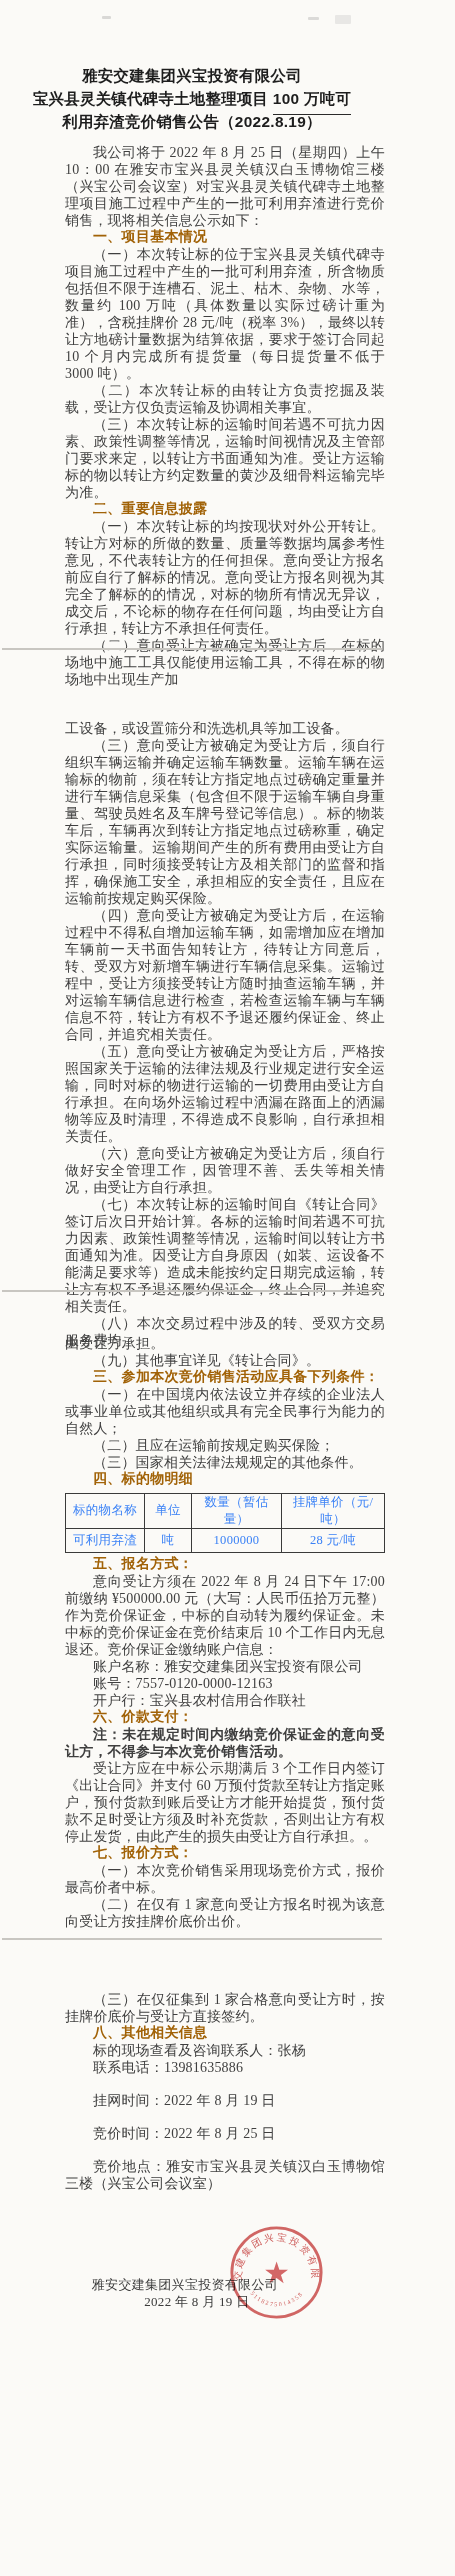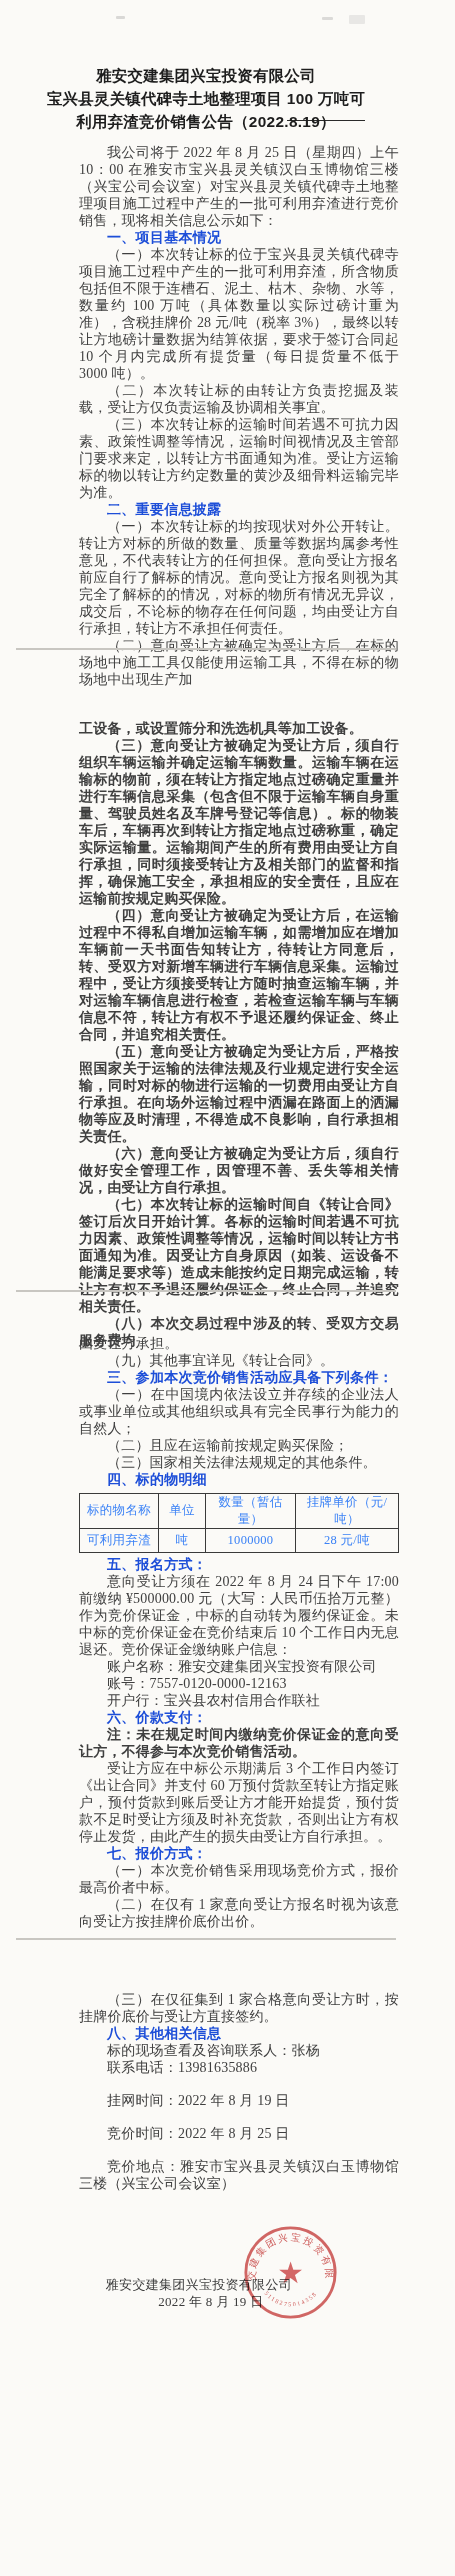--- a/index.html
+++ b/index.html
@@ -3,55 +3,55 @@
 <meta charset="utf-8">
 <style>
   html,body{margin:0;padding:0;}
   body{
     width:456px;height:2576px;position:relative;
     background:#fbfaf7;
     font-family:"Liberation Serif","DejaVu Serif",serif;
     color:#3f3f3f;
     overflow:hidden;
   }
-  .page{position:absolute;left:16px;width:380px;}
+  .page{position:absolute;left:2px;width:380px;}
   .page-1{top:0;height:649px;}
-  .page-2{top:649px;height:642px;font-weight:bold;}
+  .page-2{top:649px;height:642px;}
   .page-3{top:1291px;height:648px;}
   .page-4{top:1939px;height:637px;}
   .seam{
     position:absolute;top:-0.6px;left:0;width:100%;height:1.1px;
     background:#c8c6c1;
     box-shadow:0 -9px 8px -3.4px rgba(0,0,0,0.05);
   }
   .flow{margin-left:63px;width:320px;}
   .page-1 .flow{padding-top:11.4px;}
   .page-2 .flow{padding-top:71px;}
   .page-3 .flow{padding-top:44px;}
   .page-4 .flow{padding-top:52px;}
   .para{
     margin:0;font-size:14px;line-height:17px;
     text-align:justify;letter-spacing:0.2px;
   }
   .ind{text-indent:2em;}
   .h{
-    font-family:Liberation Sans, sans-serif;
-    font-weight:700;color:#1d4ed8;letter-spacing:0.3px;
+    font-family:Liberation Mono, monospace;
+    font-weight:700;color:#a16207;letter-spacing:0.3px;
   }
   .b{font-weight:700;}
   .sp{margin-top:16px;}
   
   .title-block{
     margin:64px auto 0;width:365px;text-align:center;
     font-family:"Liberation Sans","DejaVu Sans",sans-serif;
     font-weight:700;font-size:15.4px;line-height:23px;color:#1d1d1d;
     letter-spacing:0.3px;
   }
   .title-block p{margin:0;}
-  .u{border-bottom:1.1px solid #2a2a2a;padding-bottom:13px;}
+  .u{border-bottom:1.1px solid #2a2a2a;padding-bottom:7px;}
   
   .detail-table{
     border-collapse:collapse;margin:4.6px 0 3.4px 0;width:320px;
     font-size:12.5px;color:#3b82f6;
   }
   .detail-table th,.detail-table td{
     border:1.1px solid #3a3a3a;text-align:center;vertical-align:middle;
     font-weight:400;height:23px;padding:0 1.1px;letter-spacing:0.3px;
   }
   .c1{width:79px;} .c2{width:47px;} .c3{width:90px;} .c4{width:103px;}

